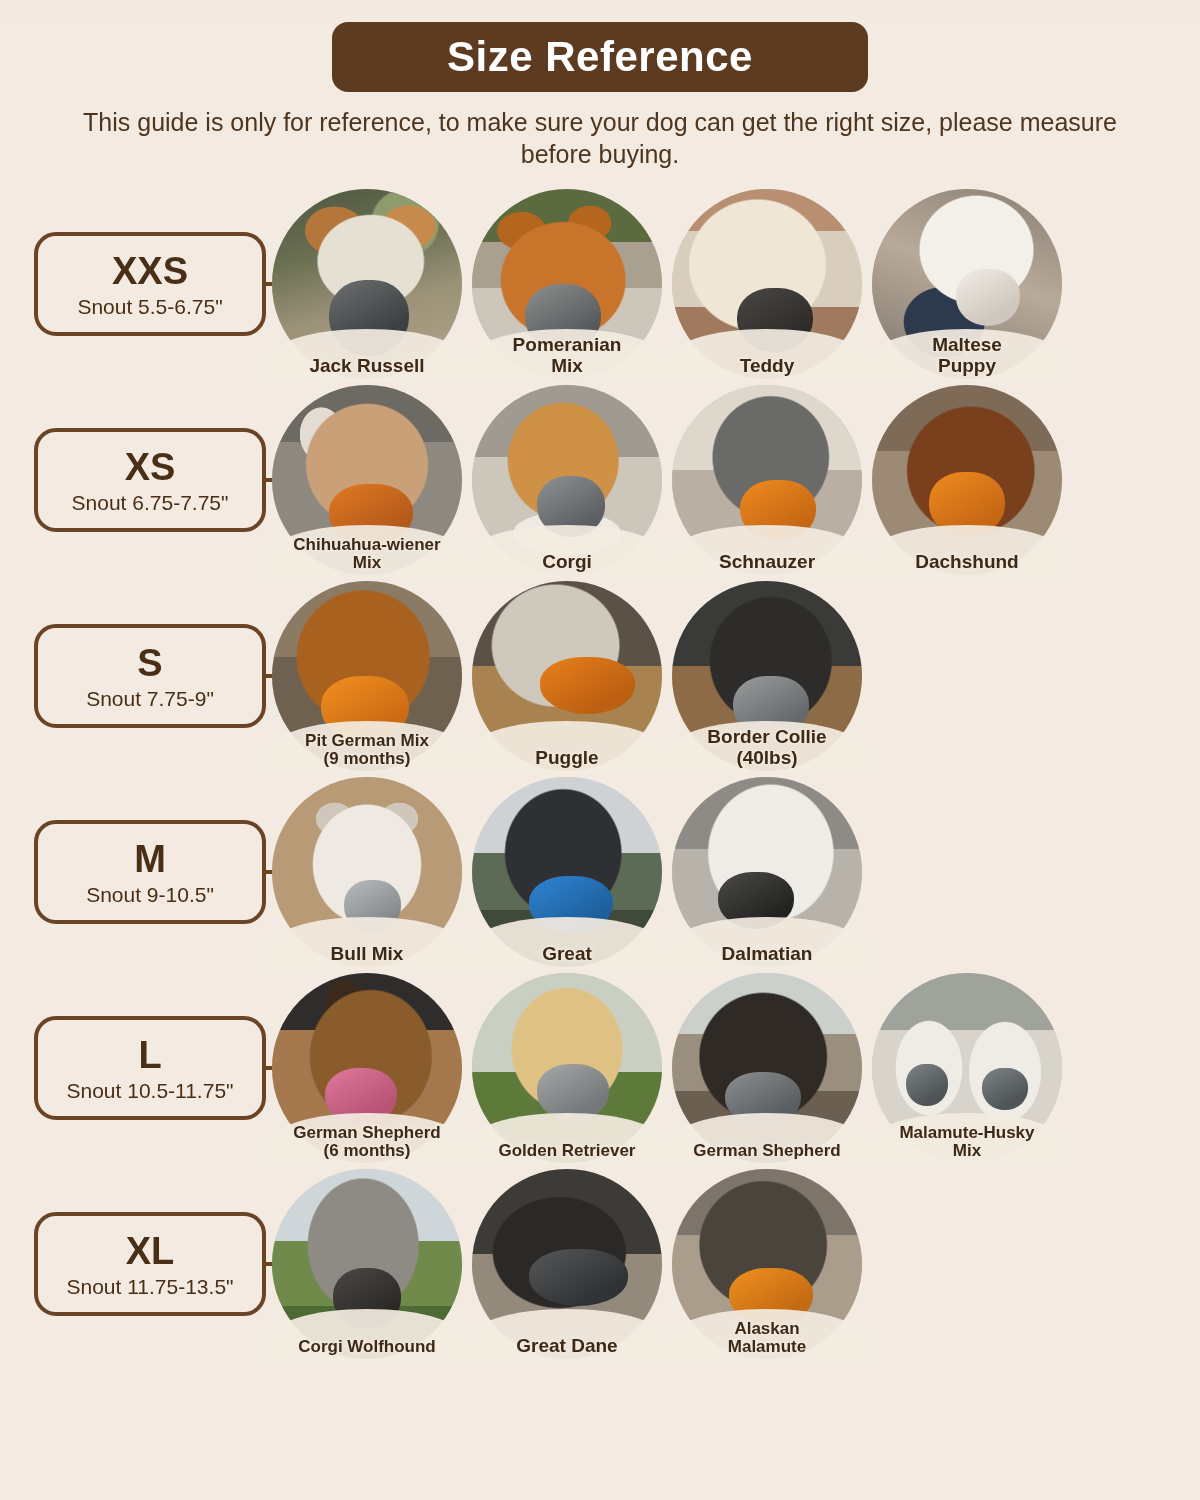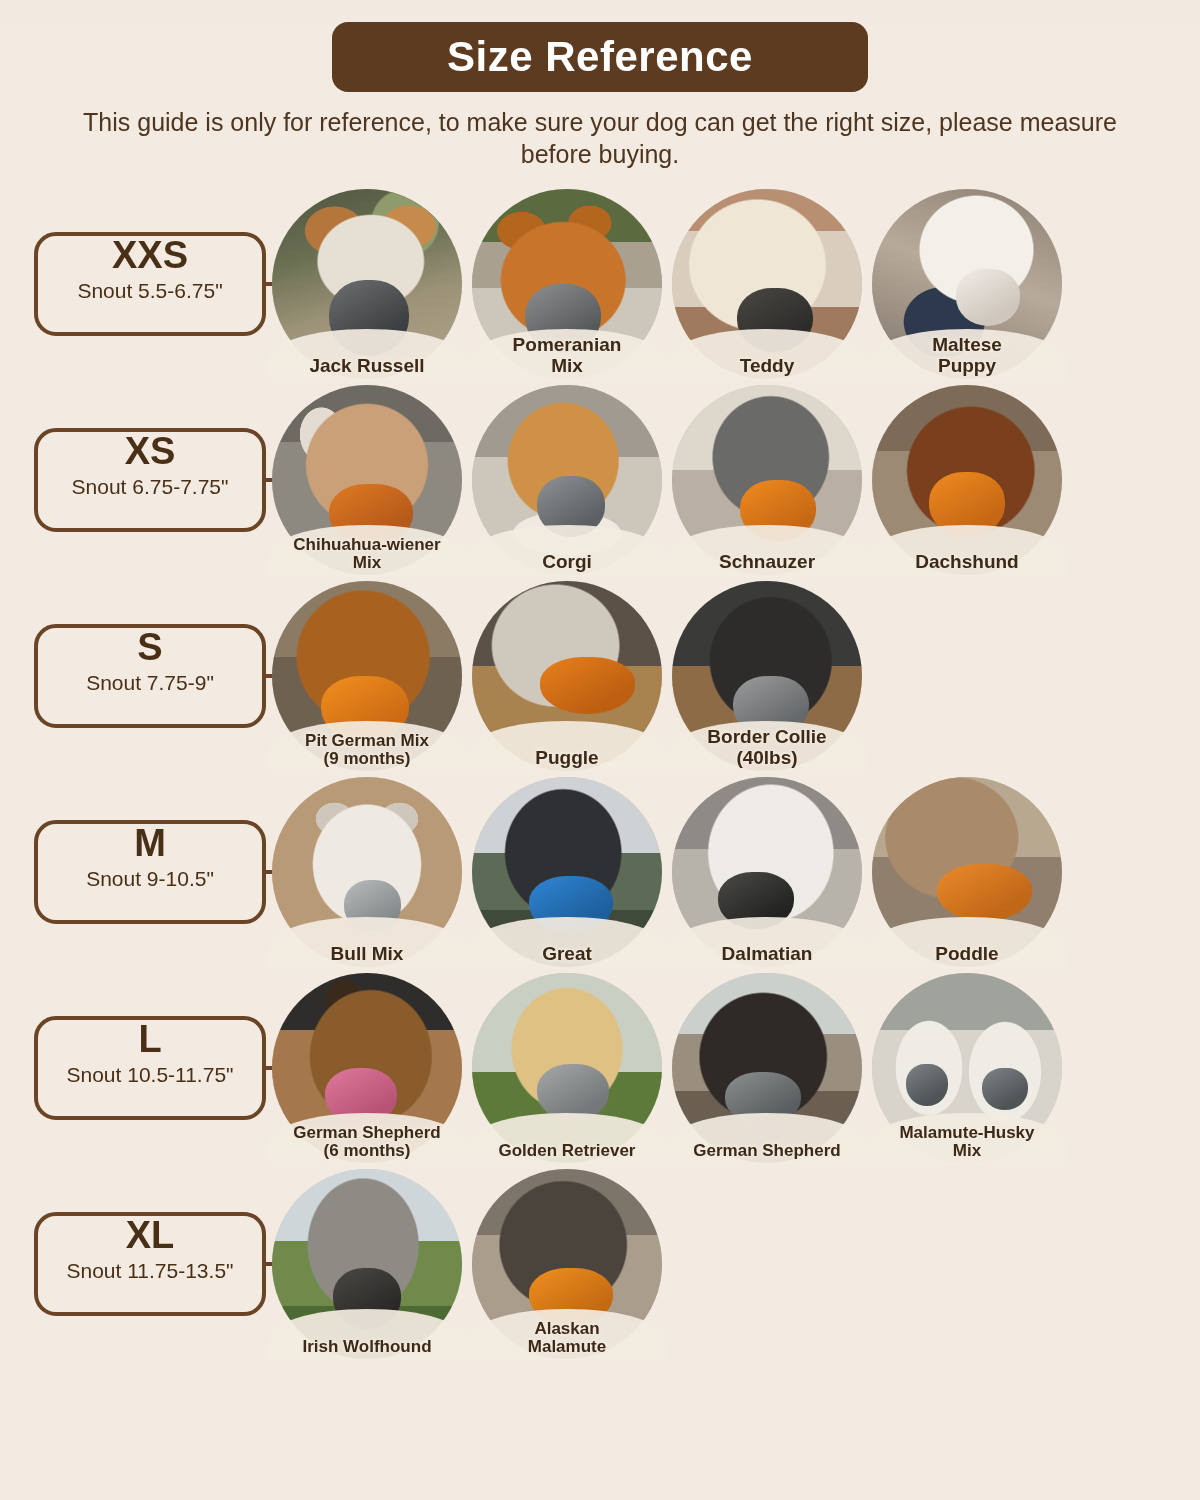--- a/index.html
+++ b/index.html
@@ -58,20 +58,21 @@
   .size-pill {
     position: relative;
     width: 232px;
     height: 104px;
     border: 4px solid #6b4426;
     border-radius: 22px;
     background: transparent;
     display: flex;
     flex-direction: column;
     align-items: center;
+    justify-content: center;
     flex: 0 0 auto;
     z-index: 3;
   }
   .size-pill .sz {
     color: #4a2f17;
     font-weight: bold;
     font-size: 38px;
     line-height: 1;
     margin-bottom: 6px;
   }
@@ -402,32 +403,20 @@
                radial-gradient(circle 6px at 74% 52%, #2c2b29 0 100%, transparent 0),
                radial-gradient(circle 5px at 48% 22%, #2c2b29 0 100%, transparent 0);"></div>
             <div class="muzzle" style="left:24%;top:50%;width:40%;height:30%;background:linear-gradient(150deg,#4b4a48,#232322 75%);"></div>
           </div>
           <div class="cap-bg"></div>
           <div class="caption">
             <span>Dalmatian</span>
           </div>
         </div>
 
-        <div class="cell">
-          <div class="circle">
-            <div class="ph" style="background:linear-gradient(180deg,#b9a890 0 42%, #8f7f6c 42% 100%);"></div>
-            <div class="ph" style="background:
-               radial-gradient(ellipse 48% 44% at 42% 32%, #a98a6a 0 72%, transparent 74%);"></div>
-            <div class="muzzle" style="left:34%;top:46%;width:50%;height:30%;background:linear-gradient(150deg,#eb8a2a,#c06718 75%);"></div>
-          </div>
-          <div class="cap-bg"></div>
-          <div class="caption">
-            <span>Poddle</span>
-          </div>
-        </div>
 
       </div>
     </div>
 
     <div class="row">
       <div class="size-pill">
         <div class="sz">L</div>
         <div class="snout">Snout 10.5-11.75"</div>
       </div>
       <div class="connector"></div>
@@ -504,24 +493,36 @@
 
         <div class="cell">
           <div class="circle">
             <div class="ph" style="background:linear-gradient(180deg,#cfd6d9 0 38%, #6f8a4a 38% 72%, #4e6a34 72% 100%);"></div>
             <div class="ph" style="background:
                radial-gradient(ellipse 40% 48% at 48% 40%, #8e8b84 0 72%, transparent 74%);"></div>
             <div class="muzzle" style="left:32%;top:52%;width:36%;height:32%;background:linear-gradient(150deg,#4b4845,#2a2826 75%);"></div>
           </div>
           <div class="cap-bg"></div>
           <div class="caption small">
-            <span>Irish Wolfhound</span>
-          </div>
-        </div>
-
+            <span>Corgi Wolfhound</span>
+          </div>
+        </div>
+
+        <div class="cell">
+          <div class="circle">
+            <div class="ph" style="background:linear-gradient(180deg,#3d3b38 0 45%, #938a7c 45% 100%);"></div>
+            <div class="ph" style="background:
+               radial-gradient(ellipse 48% 40% at 46% 44%, #2b2927 0 72%, transparent 74%);"></div>
+            <div class="muzzle" style="left:30%;top:42%;width:52%;height:30%;background:linear-gradient(150deg,#56585a,#303233 75%);"></div>
+          </div>
+          <div class="cap-bg"></div>
+          <div class="caption">
+            <span>Great Dane</span>
+          </div>
+        </div>
 
 
         <div class="cell">
           <div class="circle">
             <div class="ph" style="background:linear-gradient(180deg,#7d746a 0 35%, #aa9d8c 35% 100%);"></div>
             <div class="ph" style="background:
                radial-gradient(ellipse 46% 46% at 48% 40%, #4a443d 0 72%, transparent 74%),
                radial-gradient(ellipse 22% 18% at 48% 34%, #d7cec2 0 70%, transparent 72%);"></div>
             <div class="muzzle" style="left:30%;top:52%;width:44%;height:30%;background:linear-gradient(150deg,#f0901f,#c36a12 75%);"></div>
           </div>

